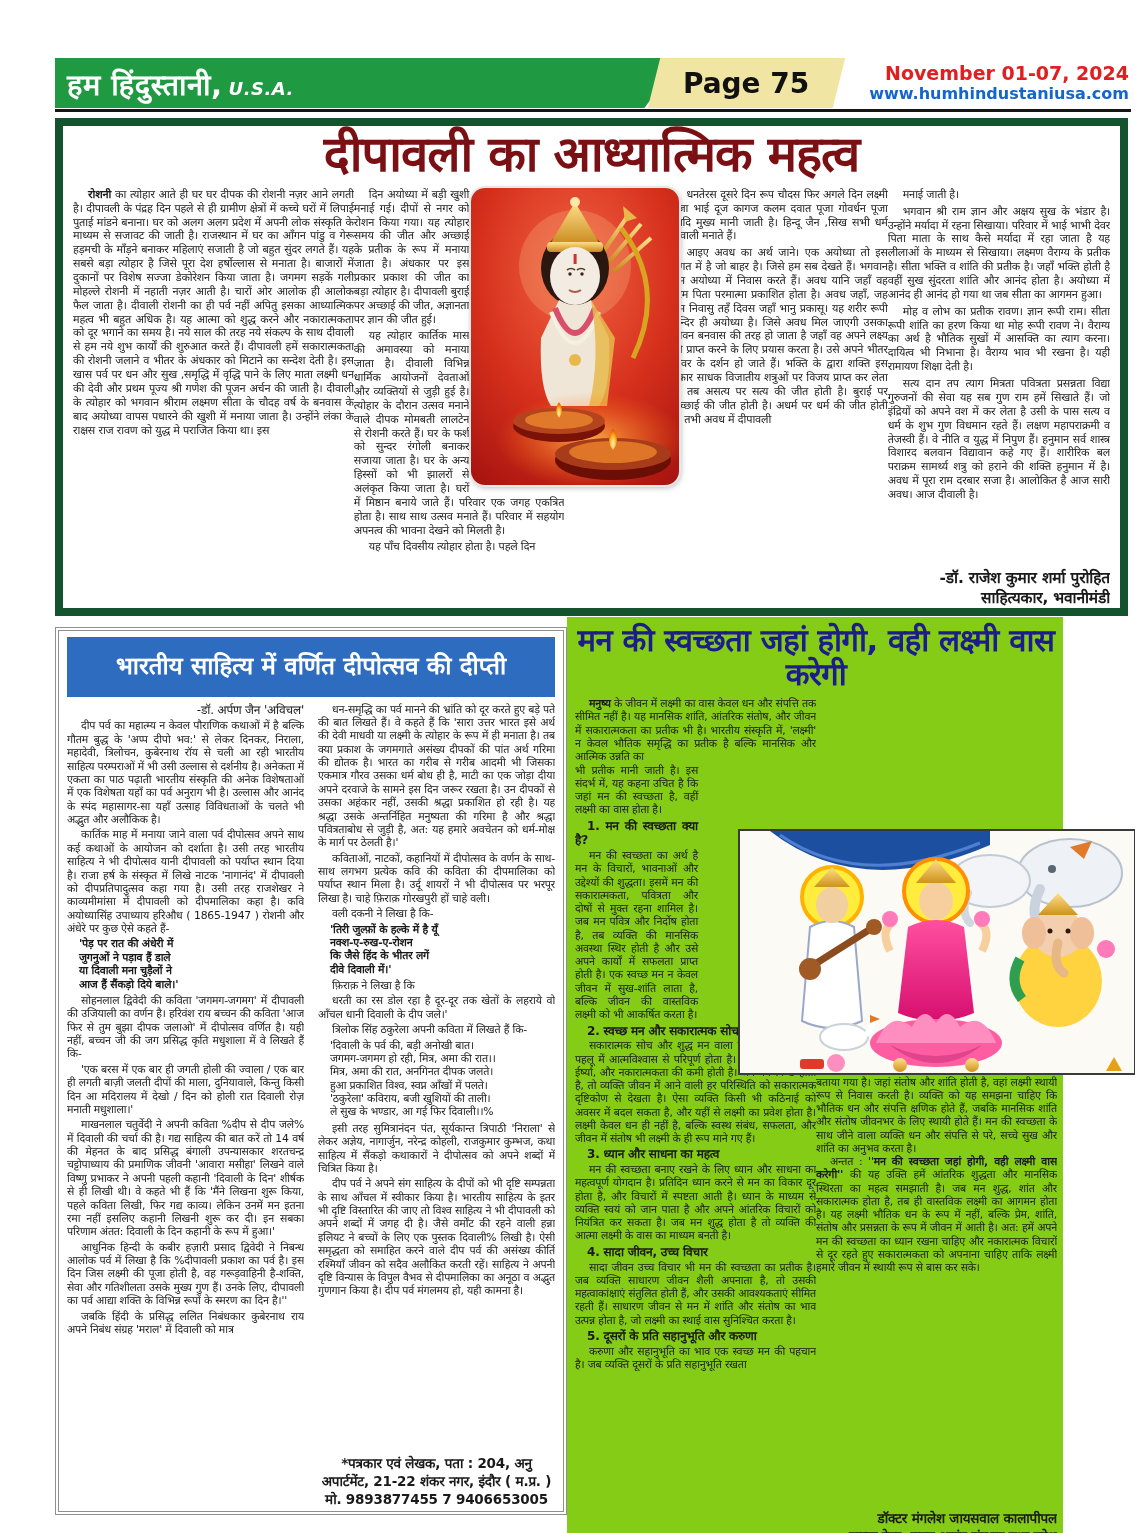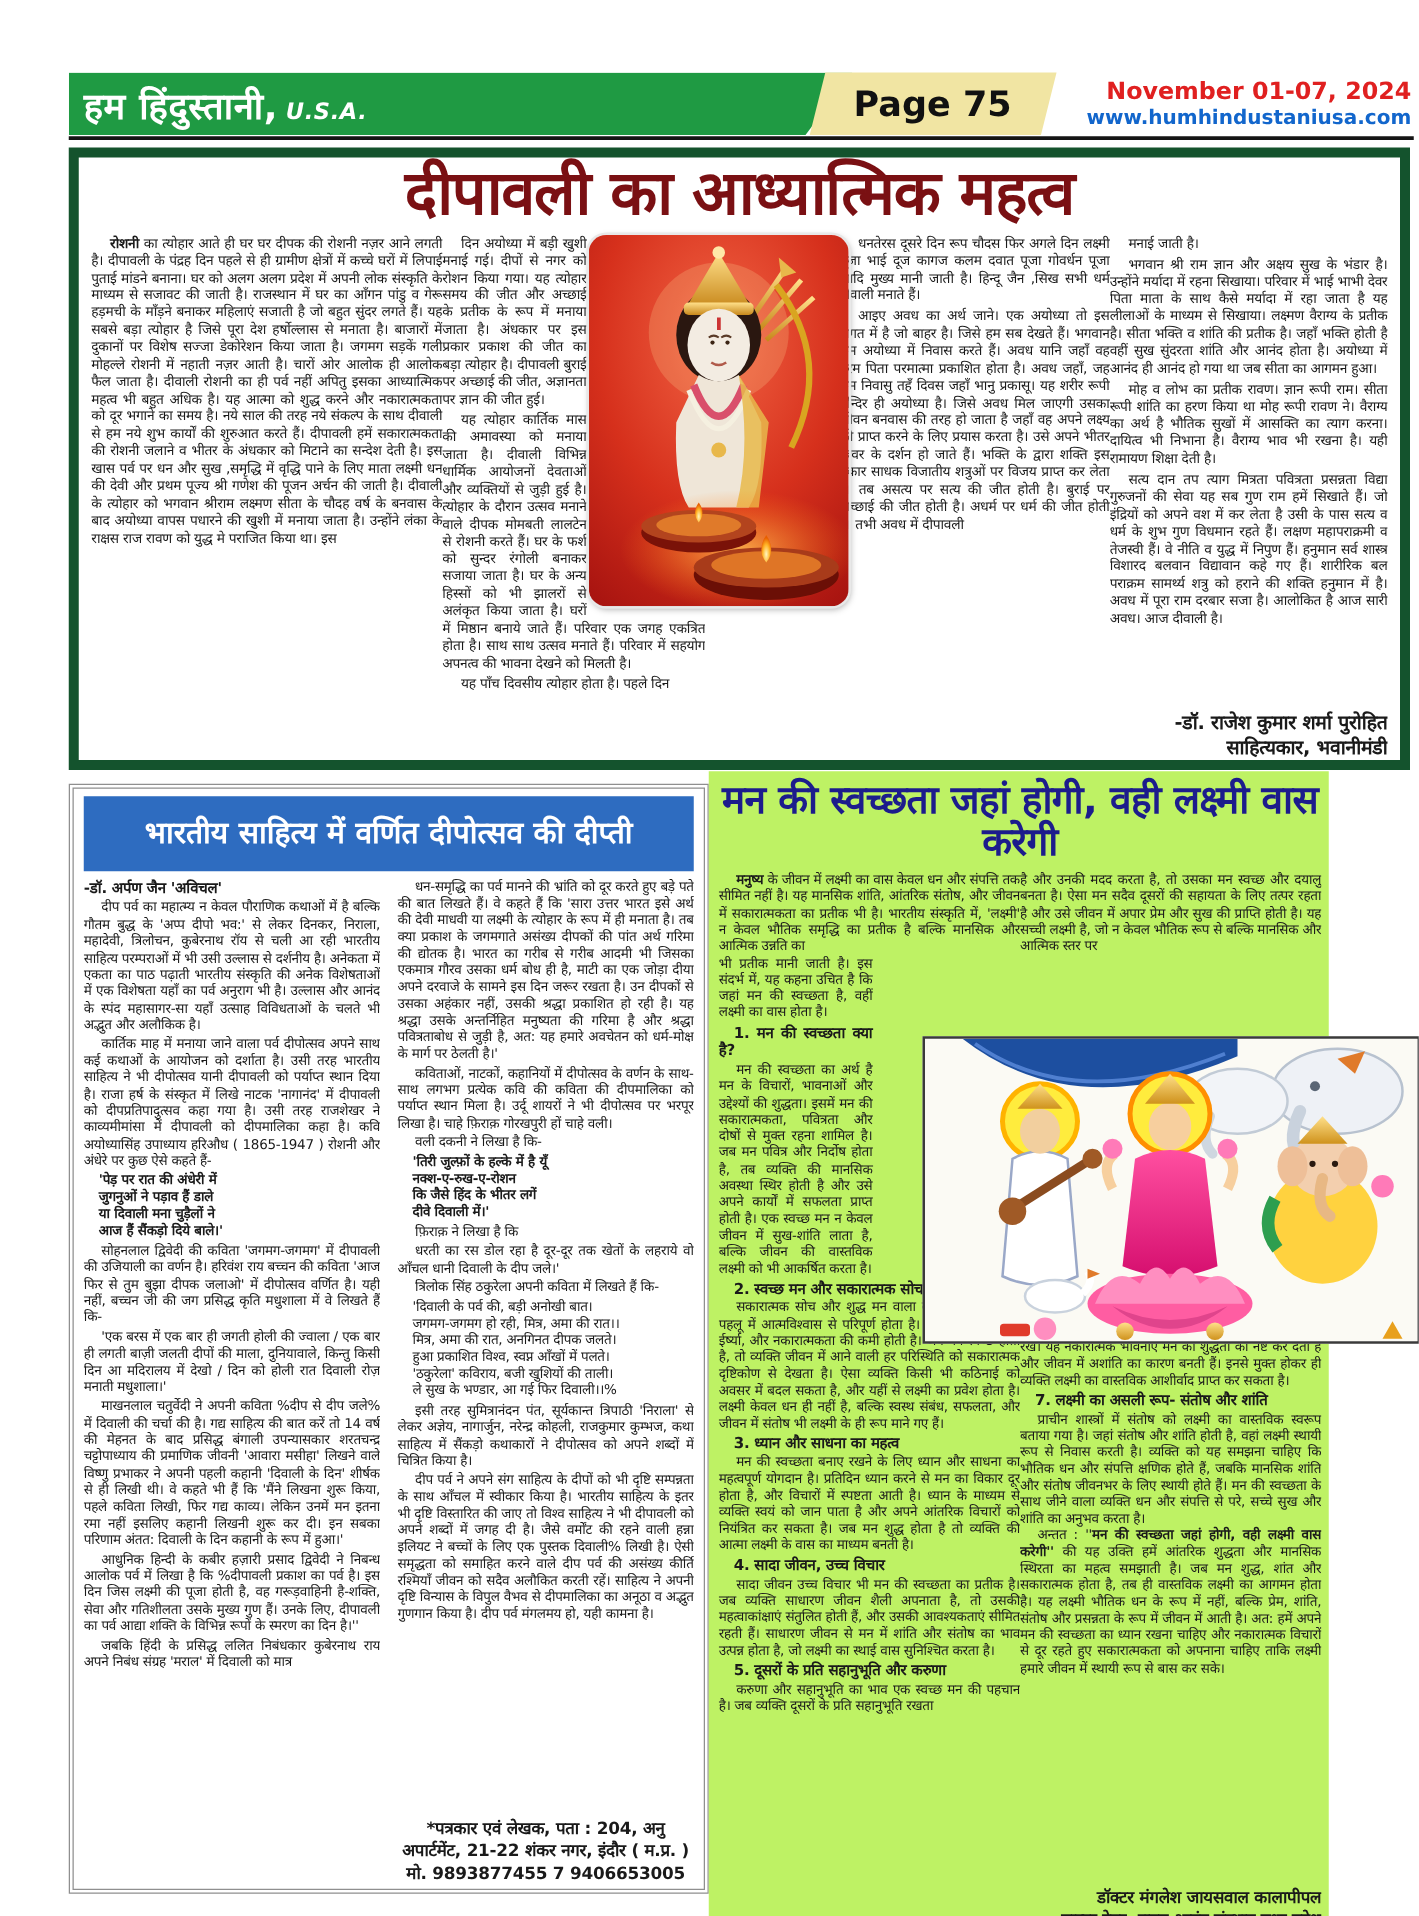--- a/index.html
+++ b/index.html
@@ -39,28 +39,28 @@
   
   .lit-box{position:absolute;left:55px;top:627px;width:512px;height:888px;box-sizing:border-box;
     border:4px double #8f8f8f;background:#fff;padding:6px 8px;}
   .lit-header{background:#2e6cc0;color:#fff;font-weight:bold;font-size:24px;text-align:center;
     padding:16px 2px;line-height:1.15;}
   .lit-body{display:flex;justify-content:space-between;margin-top:6px;height:806px;}
   .lcol{width:237px;font-size:10.8px;line-height:1.24;text-align:justify;letter-spacing:-0.2px;overflow:hidden;}
   .lcol p{margin:0 0 2px 0;text-indent:14px;}
   .lcol2{display:flex;flex-direction:column;}
   .lcol2 .flow{flex:1;overflow:hidden;}
-  .byline{font-weight:bold;text-indent:0 !important;font-size:12px;}
+  .byline{font-weight:normal;text-align:right;text-indent:0 !important;font-size:12px;}
   .poem{white-space:pre-line;text-indent:0 !important;margin:2px 0 3px 12px !important;}
   .poem.b{font-weight:bold;}
   .lit-footer{font-weight:bold;text-align:center;font-size:13.5px;line-height:1.35;}
 
   
   .mind-box{position:absolute;left:567px;top:617px;width:496px;height:916px;box-sizing:border-box;
-    background:#bef264;padding:4px 6px 0 8px;}
+    background:#84cc16;padding:4px 6px 0 8px;}
   .mind-title{color:#1c1c8c;font-weight:bold;font-size:31px;text-align:center;line-height:1.1;
     letter-spacing:-0.5px;margin:2px 0 6px 0;}
   .mind-body{position:relative;display:flex;justify-content:space-between;height:852px;}
   .qcol{width:271px;font-size:10.8px;line-height:1.23;text-align:justify;letter-spacing:-0.2px;overflow:hidden;}
   .qcol p{margin:0;text-indent:14px;}
   .qcol h4{margin:2px 0 1px 0;font-size:12px;text-indent:12px;font-weight:bold;}
   .qcol .cont{text-indent:0;}
   .wrap-sp-q{float:right;width:118px;height:246px;}
   .qcol2{display:flex;flex-direction:column;}
   .qcol2 .flow{flex:1;overflow:hidden;}
@@ -255,21 +255,20 @@
       <p>सकारात्मक सोच और शुद्ध मन वाला व्यक्ति जीवन के हर पहलू में आत्मविश्वास से परिपूर्ण होता है। उसकी सोच में द्वेष, ईर्ष्या, और नकारात्मकता की कमी होती है। जब मन स्वच्छ होता है, तो व्यक्ति जीवन में आने वाली हर परिस्थिति को सकारात्मक दृष्टिकोण से देखता है। ऐसा व्यक्ति किसी भी कठिनाई को अवसर में बदल सकता है, और यहीं से लक्ष्मी का प्रवेश होता है। लक्ष्मी केवल धन ही नहीं है, बल्कि स्वस्थ संबंध, सफलता, और जीवन में संतोष भी लक्ष्मी के ही रूप माने गए हैं।</p>
       <h4>3. ध्यान और साधना का महत्व</h4>
       <p>मन की स्वच्छता बनाए रखने के लिए ध्यान और साधना का महत्वपूर्ण योगदान है। प्रतिदिन ध्यान करने से मन का विकार दूर होता है, और विचारों में स्पष्टता आती है। ध्यान के माध्यम से व्यक्ति स्वयं को जान पाता है और अपने आंतरिक विचारों को नियंत्रित कर सकता है। जब मन शुद्ध होता है तो व्यक्ति की आत्मा लक्ष्मी के वास का माध्यम बनती है।</p>
       <h4>4. सादा जीवन, उच्च विचार</h4>
       <p>सादा जीवन उच्च विचार भी मन की स्वच्छता का प्रतीक है। जब व्यक्ति साधारण जीवन शैली अपनाता है, तो उसकी महत्वाकांक्षाएं संतुलित होती हैं, और उसकी आवश्यकताएं सीमित रहती हैं। साधारण जीवन से मन में शांति और संतोष का भाव उत्पन्न होता है, जो लक्ष्मी का स्थाई वास सुनिश्चित करता है।</p>
       <h4>5. दूसरों के प्रति सहानुभूति और करुणा</h4>
       <p>करुणा और सहानुभूति का भाव एक स्वच्छ मन की पहचान है। जब व्यक्ति दूसरों के प्रति सहानुभूति रखता</p>
     </div>
     <div class="qcol qcol2">
       <div class="flow">
-        <p class="cont">है और उनकी मदद करता है, तो उसका मन स्वच्छ और दयालु बनता है। ऐसा मन सदैव दूसरों की सहायता के लिए तत्पर रहता है और उसे जीवन में अपार प्रेम और सुख की प्राप्ति होती है। यह सच्ची लक्ष्मी है, जो न केवल भौतिक रूप से बल्कि मानसिक और आत्मिक स्तर पर</p>
         <div class="img-block-sp"></div>
         <p class="cont">भी प्राप्त होती है।</p>
         <h4>6. ईर्ष्या, क्रोध और घृणा से दूरी</h4>
         <p>मन की स्वच्छता बनाए रखने के लिए आवश्यक है कि व्यक्ति अपने मन को ईर्ष्या, क्रोध और घृणा जैसे नकारात्मक भावों से दूर रखे। यह नकारात्मक भावनाएं मन की शुद्धता को नष्ट कर देती हैं और जीवन में अशांति का कारण बनती हैं। इनसे मुक्त होकर ही व्यक्ति लक्ष्मी का वास्तविक आशीर्वाद प्राप्त कर सकता है।</p>
         <h4>7. लक्ष्मी का असली रूप- संतोष और शांति</h4>
         <p>प्राचीन शास्त्रों में संतोष को लक्ष्मी का वास्तविक स्वरूप बताया गया है। जहां संतोष और शांति होती है, वहां लक्ष्मी स्थायी रूप से निवास करती है। व्यक्ति को यह समझना चाहिए कि भौतिक धन और संपत्ति क्षणिक होते हैं, जबकि मानसिक शांति और संतोष जीवनभर के लिए स्थायी होते हैं। मन की स्वच्छता के साथ जीने वाला व्यक्ति धन और संपत्ति से परे, सच्चे सुख और शांति का अनुभव करता है।</p>
         <p><span>अन्तत : ''</span><span class="concl-b">मन की स्वच्छता जहां होगी, वही लक्ष्मी वास करेगी''</span><span> की यह उक्ति हमें आंतरिक शुद्धता और मानसिक स्थिरता का महत्व समझाती है। जब मन शुद्ध, शांत और सकारात्मक होता है, तब ही वास्तविक लक्ष्मी का आगमन होता है। यह लक्ष्मी भौतिक धन के रूप में नहीं, बल्कि प्रेम, शांति, संतोष और प्रसन्नता के रूप में जीवन में आती है। अत: हमें अपने मन की स्वच्छता का ध्यान रखना चाहिए और नकारात्मक विचारों से दूर रहते हुए सकारात्मकता को अपनाना चाहिए ताकि लक्ष्मी हमारे जीवन में स्थायी रूप से बास कर सके।</span></p>
       </div>
       <div class="mind-sig">
         <div>डॉक्टर मंगलेश जायसवाल कालापीपल</div>

